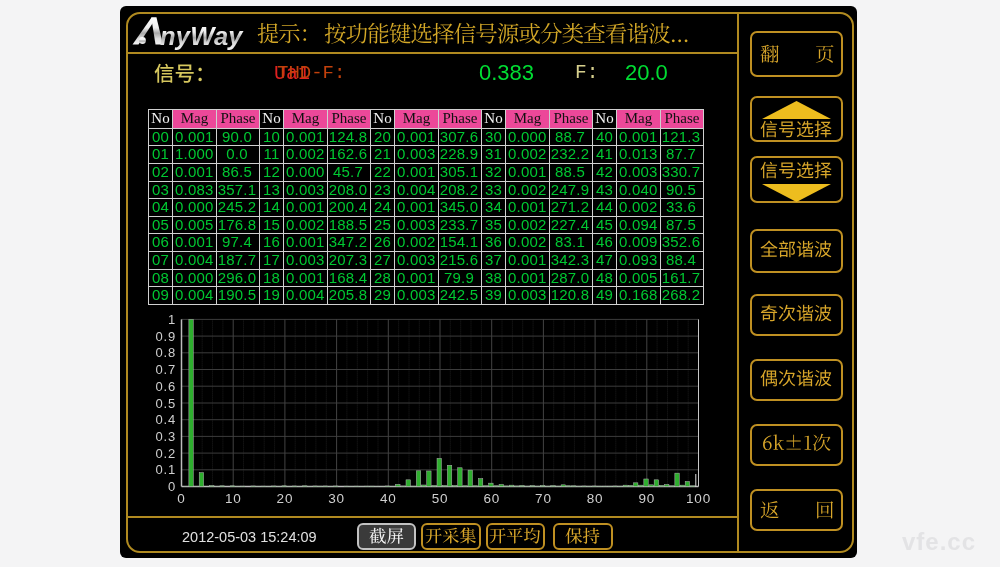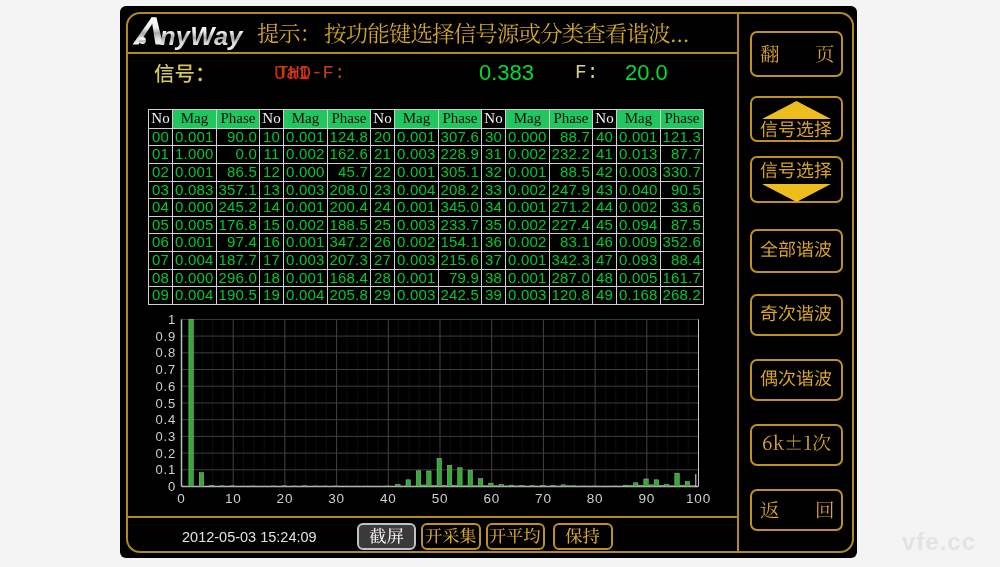--- a/index.html
+++ b/index.html
@@ -4,24 +4,24 @@
 body{width:1000px;height:567px;background:#f4f4f5;position:relative;overflow:hidden;
  font-family:"Liberation Sans",sans-serif;}
 #panel{position:absolute;left:120px;top:6px;width:737px;height:552px;background:#000;border-radius:6px;}
 .abs{position:absolute;}
 .gline{position:absolute;background:#b08a20;}
 table.harm{border-collapse:collapse;table-layout:fixed;margin-top:12px;}
 table.harm td,table.harm th{border:1px solid #d0d0d0;padding:0;font-weight:normal;overflow:hidden;white-space:nowrap;}
 table.harm th{font-family:"Liberation Serif",serif;font-size:15px;}
 table.harm td{color:#00c832;font-size:15px;letter-spacing:0.2px;line-height:16.4px;}
 .hno{background:#000;color:#f2f2f2;}
-.hmag{background:#22c55e;color:#111;}
+.hmag{background:#ec4899;color:#111;}
 .cno{text-align:center;}
 .cmag{text-align:left;padding-left:2px!important;}
-.cph{text-align:right;padding-right:2px!important;}
+.cph{text-align:center;padding-right:2px!important;}
 .btn{position:absolute;border:2px solid #bf9022;border-radius:7px;background:#000;}
 </style></head><body>
 <div id="panel"></div>
 <div class="abs" style="left:126px;top:12px;width:724px;height:537px;border:2px solid #b08a20;border-radius:14px;"></div>
 <div class="gline" style="left:737px;top:12px;width:2px;height:539px;"></div>
 <div class="gline" style="left:127px;top:52px;width:610px;height:2px;"></div>
 <div class="gline" style="left:127px;top:516px;width:610px;height:2px;"></div>
 
 <svg class="abs" style="left:130px;top:13px;" width="126" height="38" viewBox="0 0 126 38">
 <defs>

